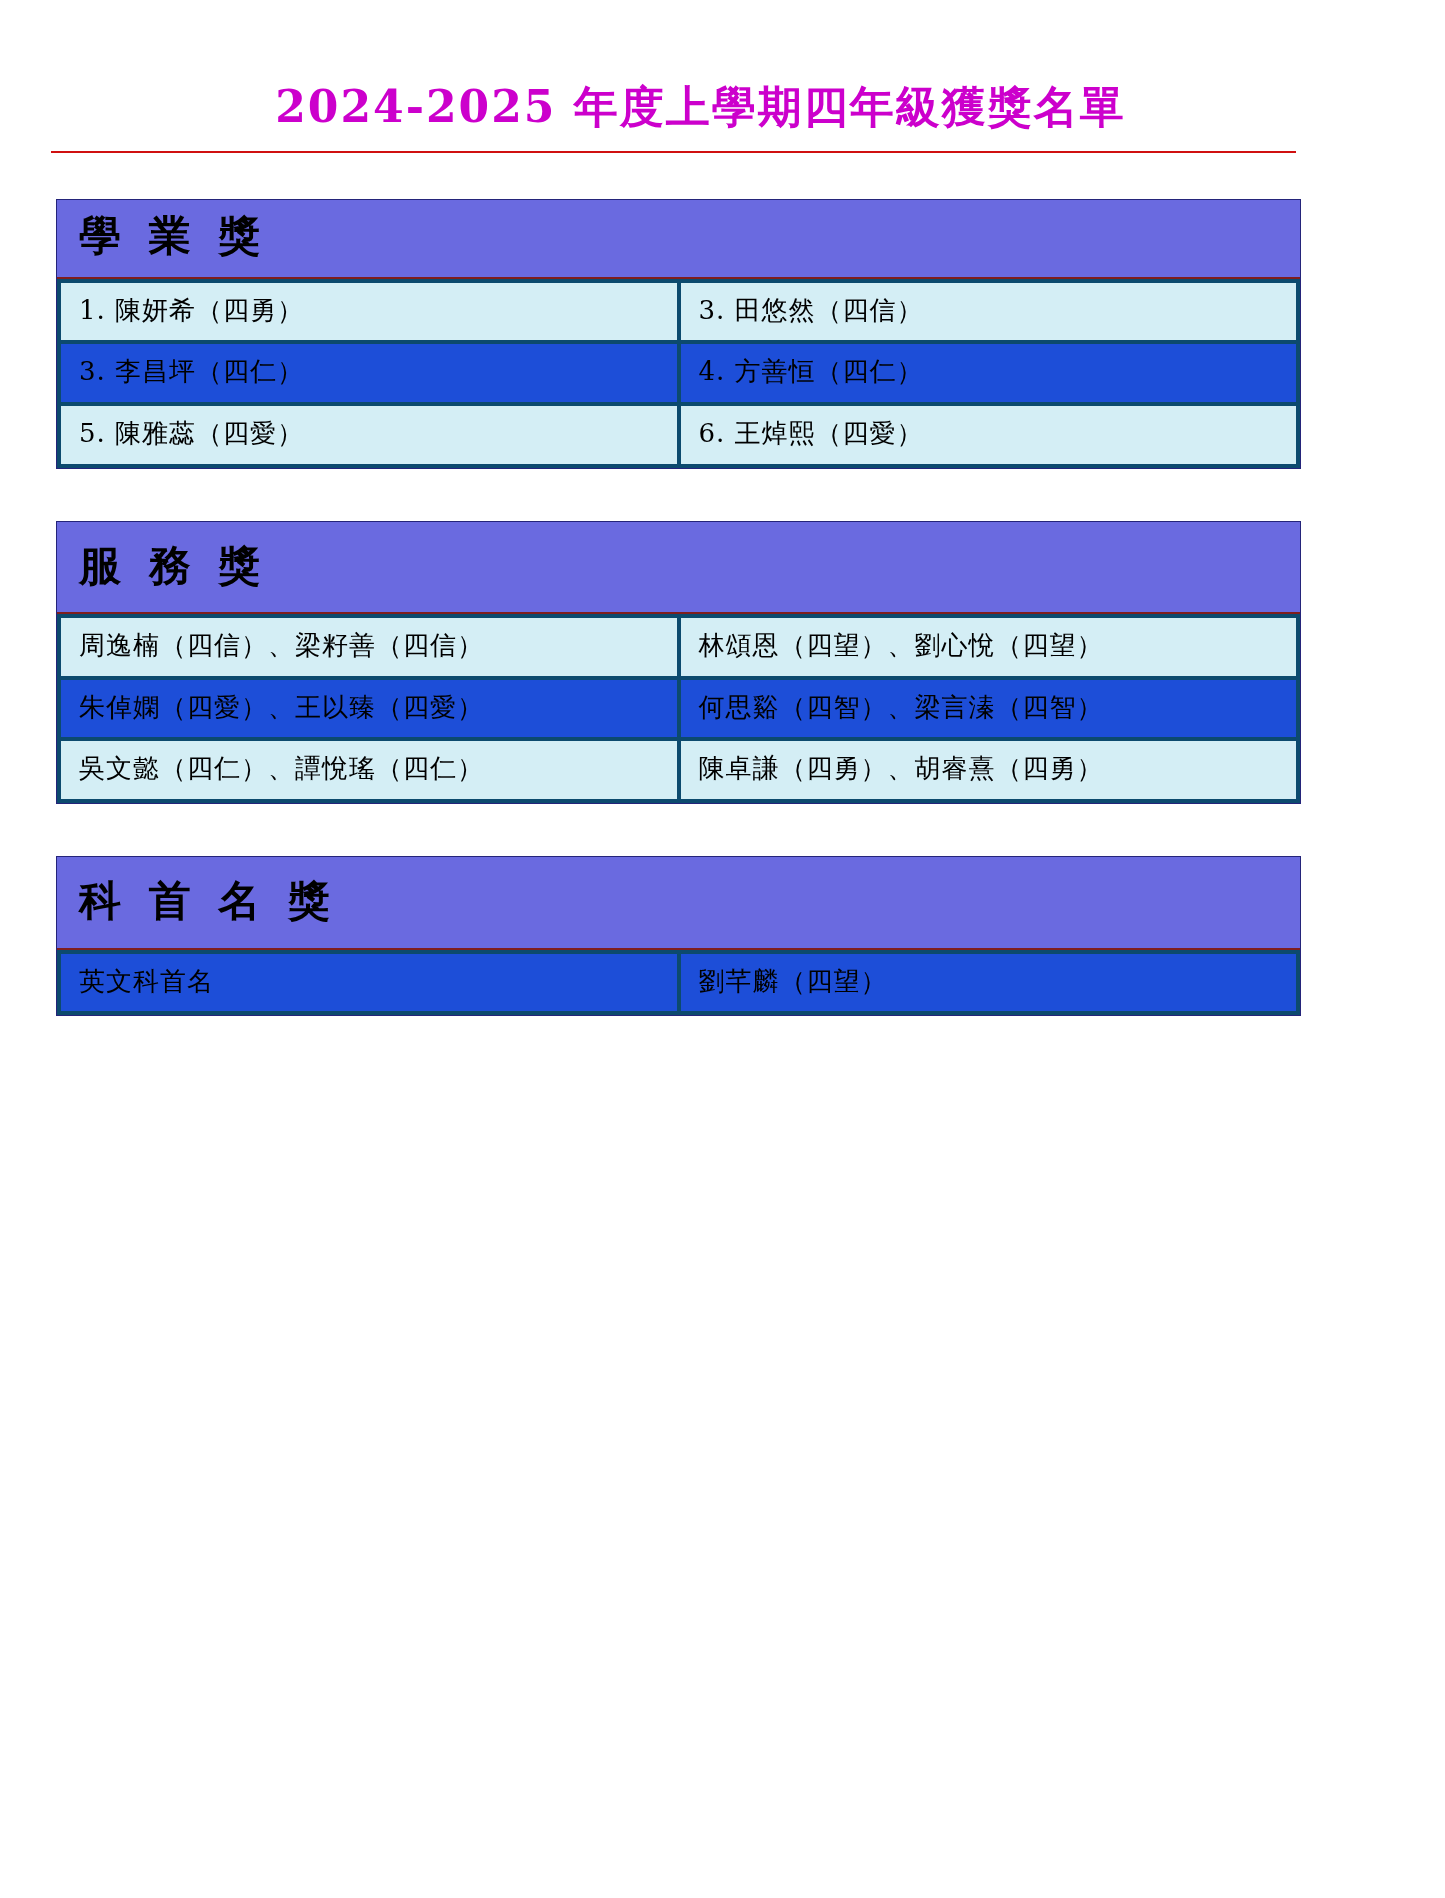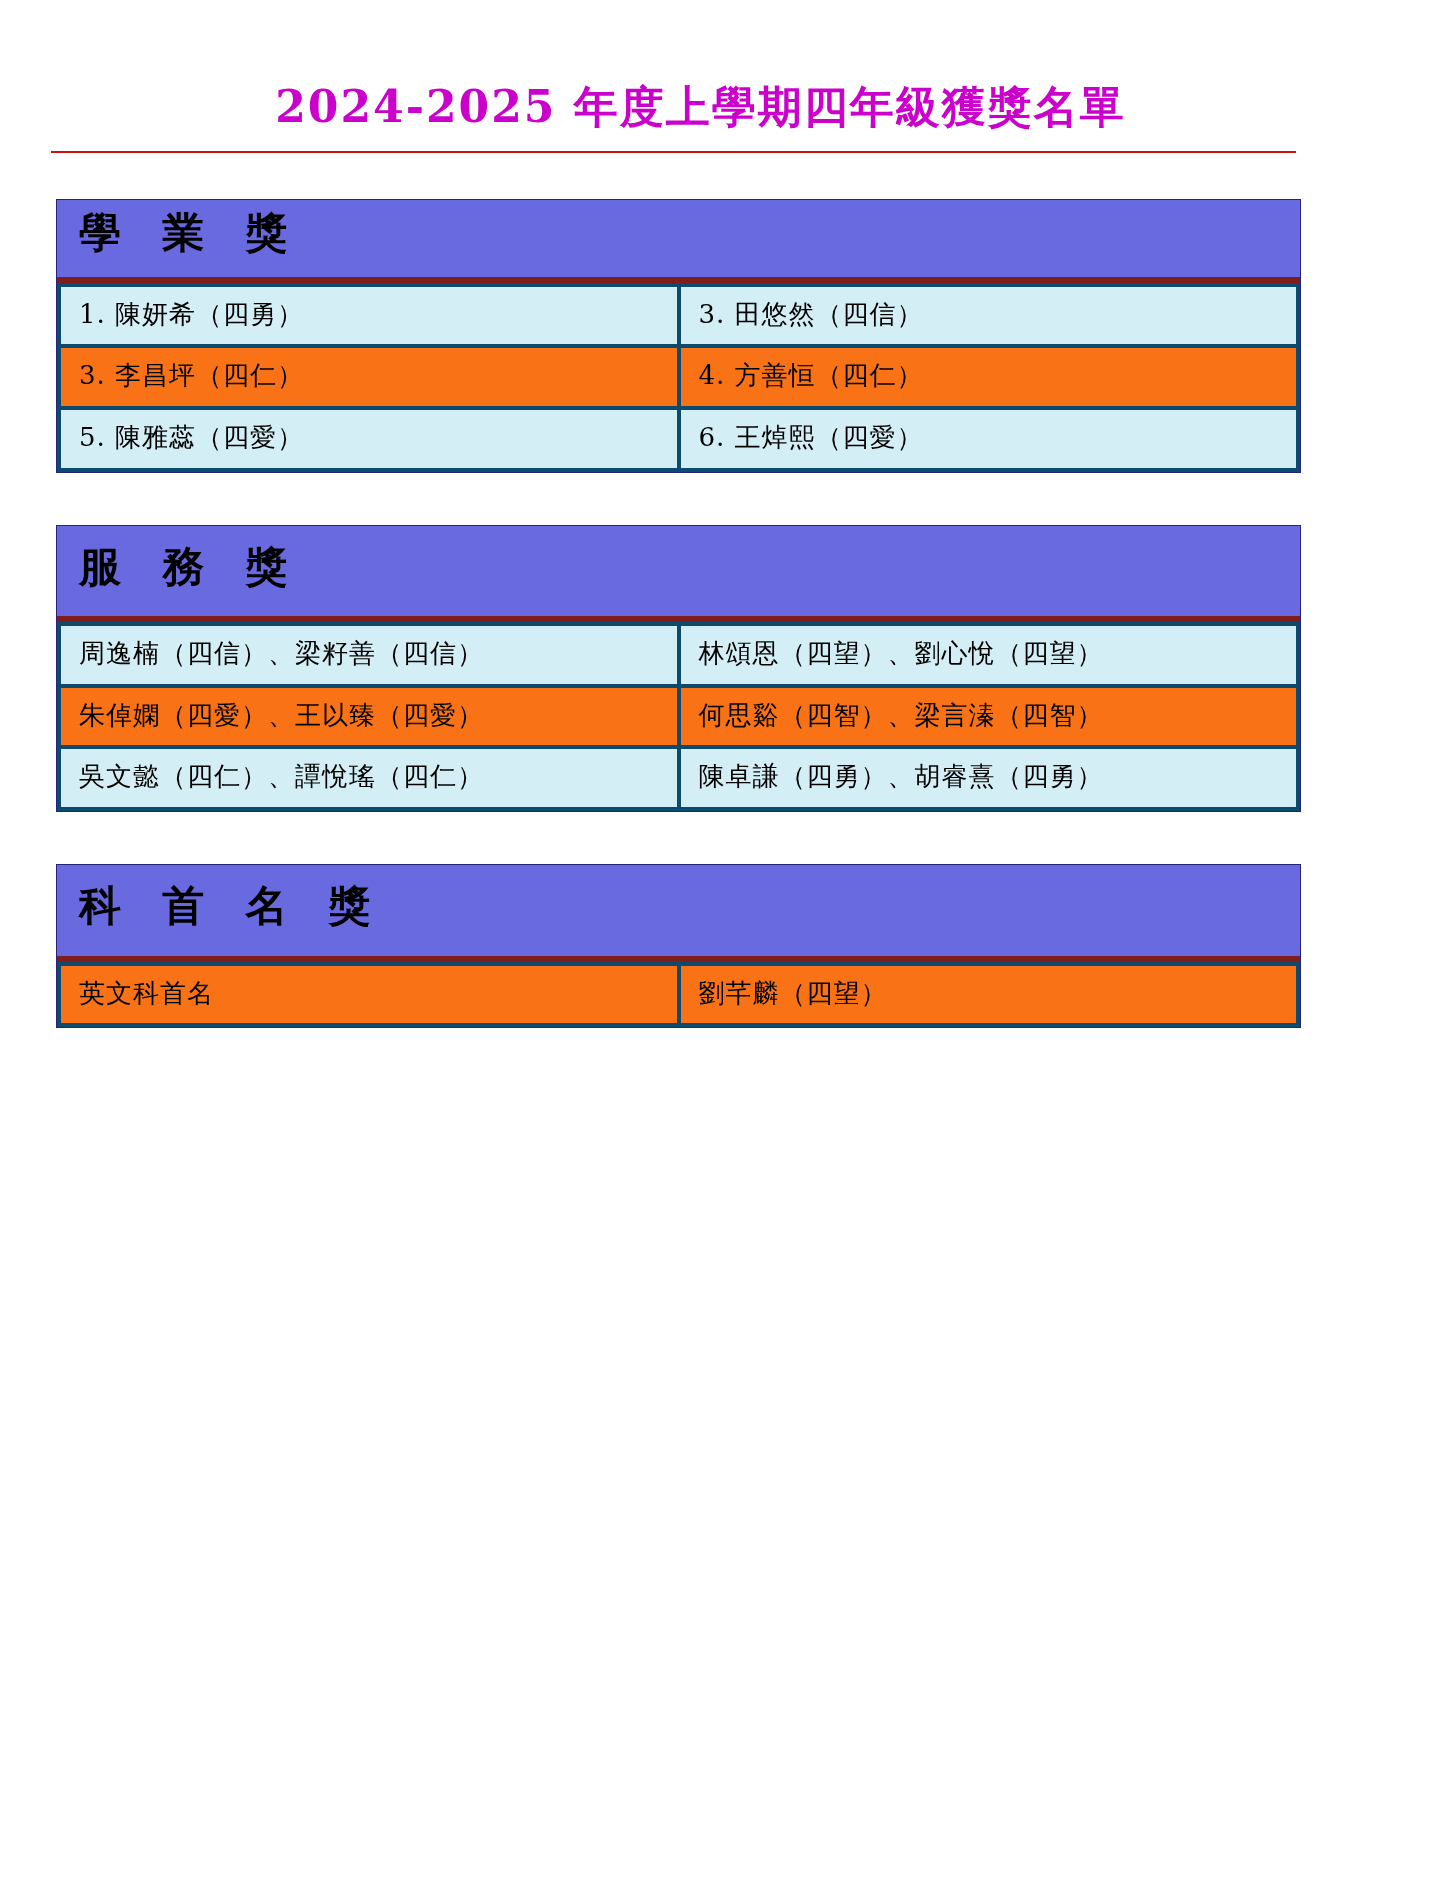--- a/index.html
+++ b/index.html
@@ -41,47 +41,47 @@
   .award-block {
     margin-top: 52px;
     width: 1245px;
     border: 1px solid #24247a;
     box-sizing: border-box;
   }
   .award-block.first { margin-top: 46px; }
 
   .block-header {
     background: #6a6ae0;
-    border-bottom: 6px solid #7f1d1d;
+    border-bottom: 2px solid #7f1d1d;
     padding: 10px 22px 14px 22px;
     font-size: 42px;
     font-weight: bold;
     letter-spacing: 8px;
     color: #000000;
     line-height: 1.25;
-    font-family: Liberation Mono, monospace;
+    font-family: Liberation Sans, sans-serif;
   }
   .header-tall { padding-top: 18px; padding-bottom: 20px; }
 
   table.rows {
     width: 100%;
     border-collapse: collapse;
     table-layout: fixed;
   }
   table.rows td {
     border: 4px solid #0c4a6e;
     padding: 9px 14px 11px 18px;
     font-size: 26px;
     line-height: 1.45;
     vertical-align: middle;
     letter-spacing: 1px;
     font-family: "DejaVu Serif", "Liberation Serif", serif;
   }
   tr.shade-light td { background: #d4eef5; }
-  tr.shade-dark td  { background: #f97316; }
+  tr.shade-dark td  { background: #1d4ed8; }
 
   td.col-left  { width: 50%; }
   td.col-right { width: 50%; }
 
   .subject-label { width: 50%; }
   .subject-value { width: 50%; }
 
   .multi-line { white-space: pre-line; }
 </style>
 </head>

